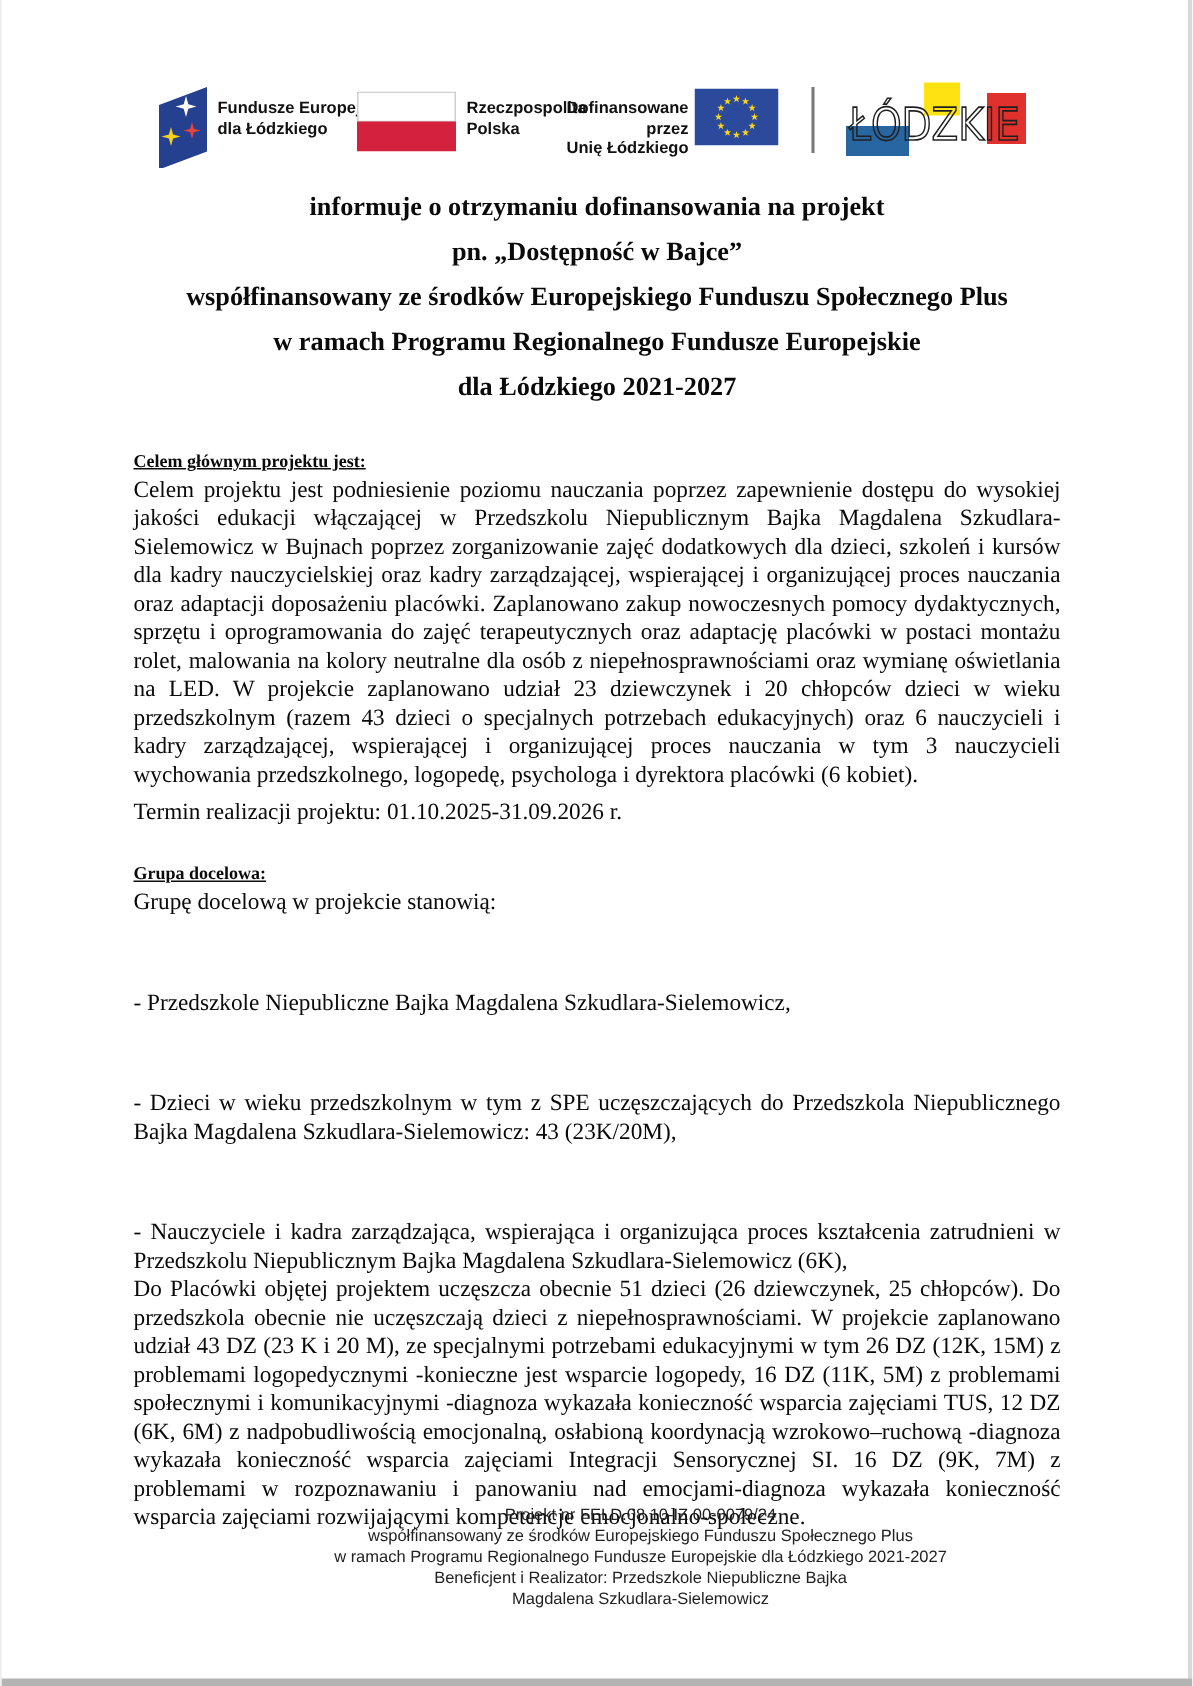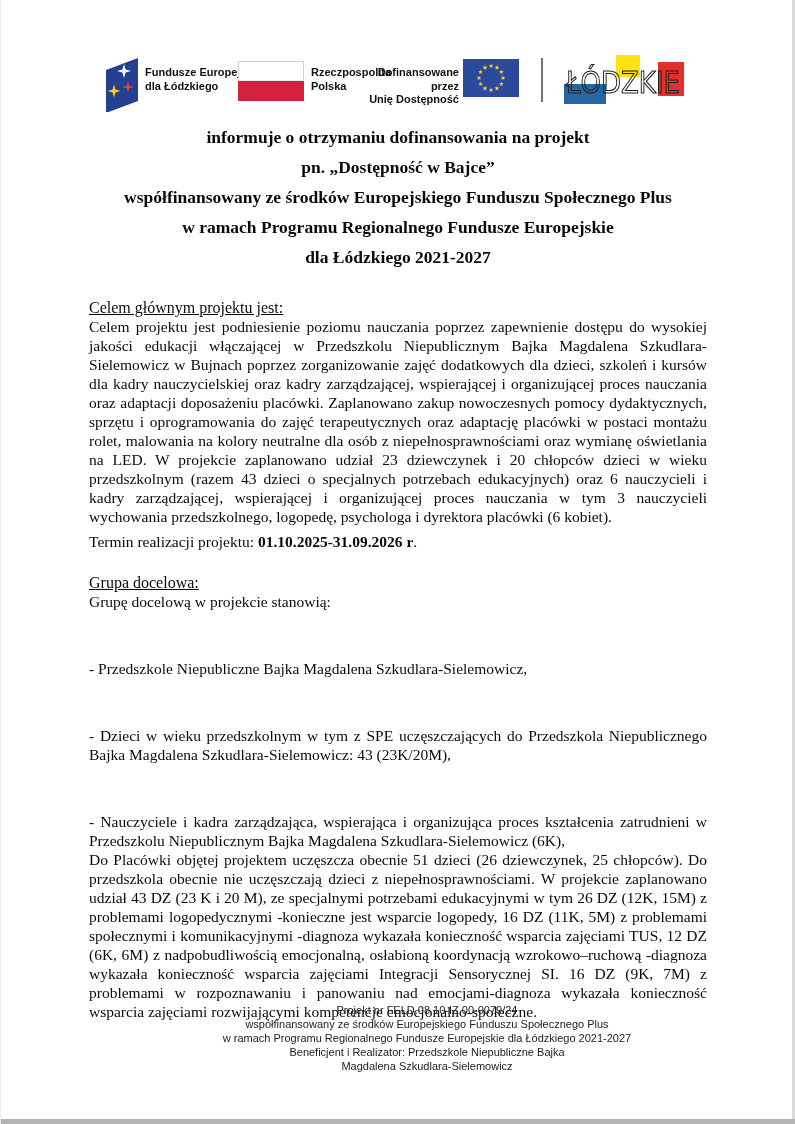--- a/index.html
+++ b/index.html
@@ -34,28 +34,28 @@
 
   
   .title-block{margin-top:10px;text-align:center;font-weight:bold;}
   .title-main{font-size:23px;line-height:32px;}
   .title-line{font-size:17.5px;line-height:30px;}
 
   
   .content{padding:0 88px;}
   .section-heading{
     margin-top:26px;
-    font-size:16px;font-weight:normal;text-decoration:underline;
+    font-size:12px;font-weight:bold;text-decoration:underline;
     line-height:19px;
   }
   .para{
     font-size:15.5px;line-height:19px;text-align:justify;
   }
   .term-line{margin-top:6px;font-size:15.5px;line-height:19px;}
-  .bold{font-weight:bold;}
+  .bold{font-weight:normal;}
   .section2{margin-top:22px;}
   .list-item{font-size:15.5px;line-height:19px;text-align:justify;margin-top:48px;}
 
   
   .footer{
     position:absolute;left:170px;top:1003px;width:512px;
     text-align:center;
     font-family:"Liberation Sans","DejaVu Sans",sans-serif;
     font-size:11px;line-height:14px;color:#222;
   }
@@ -91,21 +91,21 @@
         <rect x="0" y="20" width="66" height="20" fill="#d4213d"></rect>
       </svg>
     </div>
     <div class="logo-group logo-label poland-text">
       <div>Rzeczpospolita</div>
       <div>Polska</div>
     </div>
 
     <div class="logo-group logo-label cofunded-text">
       <div>Dofinansowane przez</div>
-      <div>Unię Dostępność</div>
+      <div>Unię Łódzkiego</div>
     </div>
     <div class="logo-group eu-flag">
       <svg width="56" height="38" viewBox="0 0 56 38">
         <rect x="0" y="0" width="56" height="38" fill="#2b4a9c"></rect>
         <g fill="#ffd617">
           <use href="#star5" transform="translate(28,7) scale(2.6)"></use>
           <use href="#star5" transform="translate(34,8.6) scale(2.6)"></use>
           <use href="#star5" transform="translate(38.4,13) scale(2.6)"></use>
           <use href="#star5" transform="translate(40,19) scale(2.6)"></use>
           <use href="#star5" transform="translate(38.4,25) scale(2.6)"></use>

